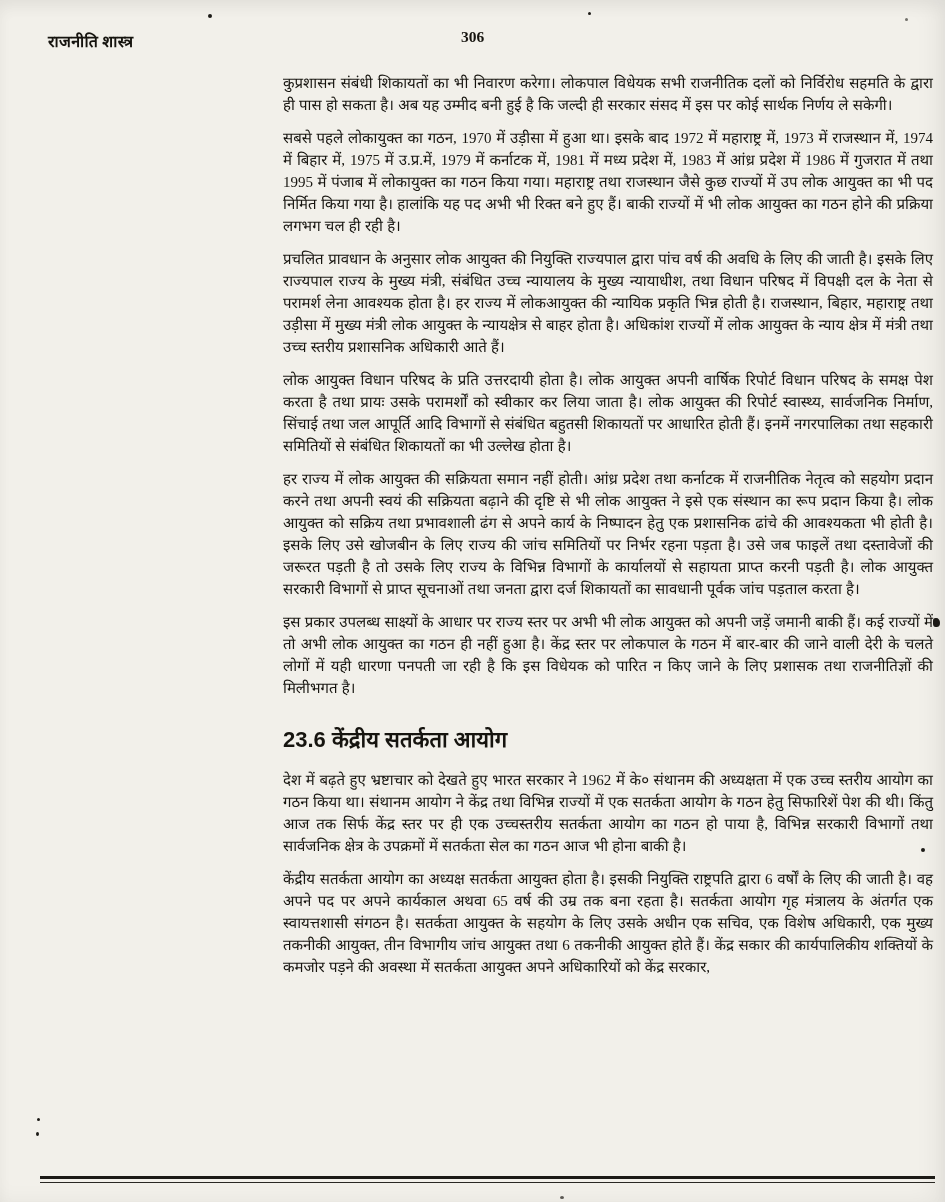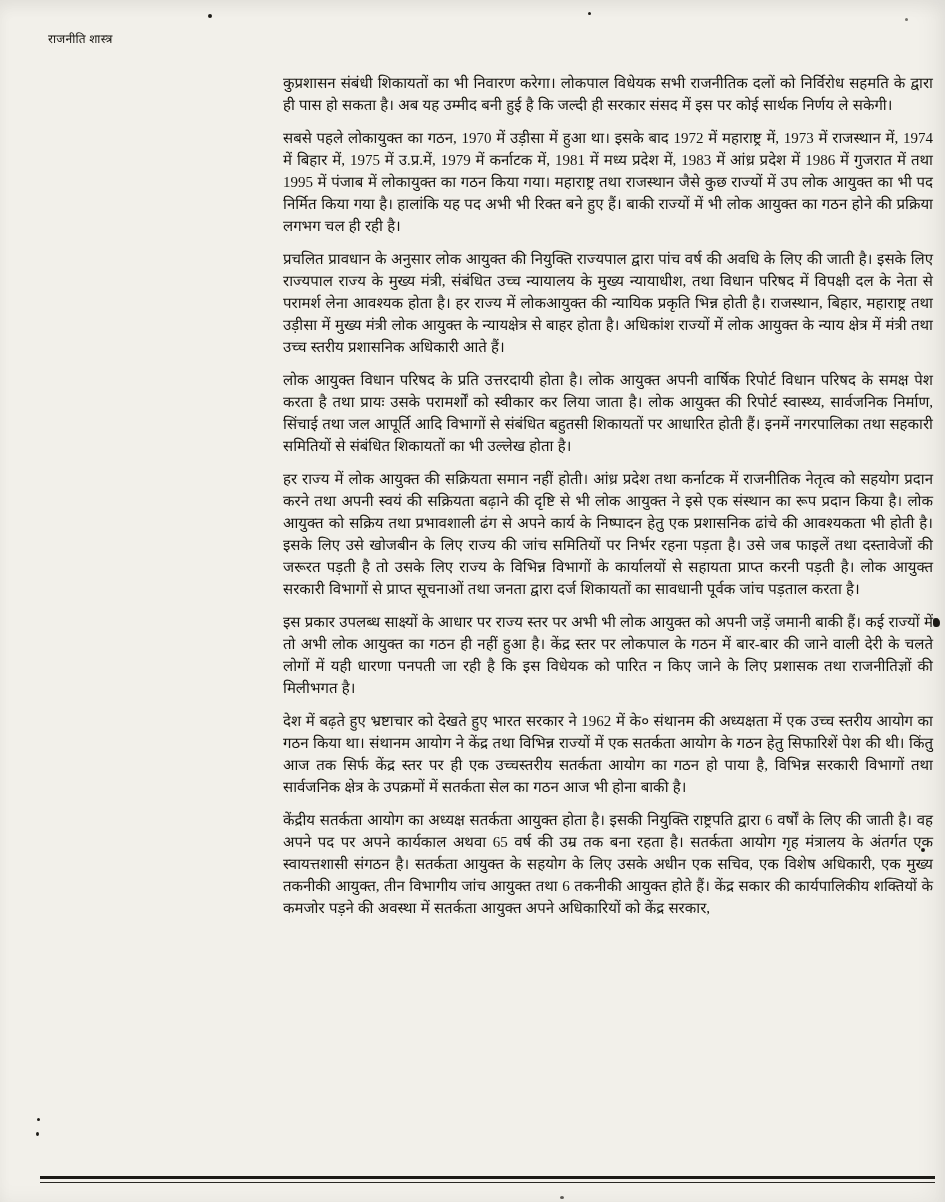--- a/index.html
+++ b/index.html
@@ -20,22 +20,22 @@
   
   .page-header {
     position: relative;
     height: 52px;
     padding-top: 28px;
   }
   .header-left {
     position: absolute;
     left: 48px;
     top: 30px;
-    font-size: 12px;
-    font-weight: normal;
+    font-size: 16px;
+    font-weight: bold;
     letter-spacing: 0.3px;
     text-align: center;
   }
   .page-number {
     display: block;
     text-align: center;
     font-size: 15.5px;
     font-weight: bold;
   }
 
@@ -99,37 +99,39 @@
   .s7 { left: 36px;  top: 1132px; width: 3px; height: 4px; }
   .s8 { left: 560px; top: 1196px; width: 4px; height: 3px; opacity: .7; }
 </style>
 </head>
 <body>
 
 <div class="page">
 
   <header class="page-header">
     <span class="header-left">राजनीति शास्त्र</span>
+    <span class="page-number">306</span>
   </header>
 
   <main class="content">
 
     <p>कुप्रशासन संबंधी शिकायतों का भी निवारण करेगा। लोकपाल विधेयक सभी राजनीतिक दलों को निर्विरोध सहमति के द्वारा ही पास हो सकता है। अब यह उम्मीद बनी हुई है कि जल्दी ही सरकार संसद में इस पर कोई सार्थक निर्णय ले सकेगी।</p>
 
 
     <p>सबसे पहले लोकायुक्त का गठन, 1970 में उड़ीसा में हुआ था। इसके बाद 1972 में महाराष्ट्र में, 1973 में राजस्थान में, 1974 में बिहार में, 1975 में उ.प्र.में, 1979 में कर्नाटक में, 1981 में मध्य प्रदेश में, 1983 में आंध्र प्रदेश में 1986 में गुजरात में तथा 1995 में पंजाब में लोकायुक्त का गठन किया गया। महाराष्ट्र तथा राजस्थान जैसे कुछ राज्यों में उप लोक आयुक्त का भी पद निर्मित किया गया है। हालांकि यह पद अभी भी रिक्त बने हुए हैं। बाकी राज्यों में भी लोक आयुक्त का गठन होने की प्रक्रिया लगभग चल ही रही है।</p>
 
     <p>प्रचलित प्रावधान के अनुसार लोक आयुक्त की नियुक्ति राज्यपाल द्वारा पांच वर्ष की अवधि के लिए की जाती है। इसके लिए राज्यपाल राज्य के मुख्य मंत्री, संबंधित उच्च न्यायालय के मुख्य न्यायाधीश, तथा विधान परिषद में विपक्षी दल के नेता से परामर्श लेना आवश्यक होता है। हर राज्य में लोकआयुक्त की न्यायिक प्रकृति भिन्न होती है। राजस्थान, बिहार, महाराष्ट्र तथा उड़ीसा में मुख्य मंत्री लोक आयुक्त के न्यायक्षेत्र से बाहर होता है। अधिकांश राज्यों में लोक आयुक्त के न्याय क्षेत्र में मंत्री तथा उच्च स्तरीय प्रशासनिक अधिकारी आते हैं।</p>
 
     <p>लोक आयुक्त विधान परिषद के प्रति उत्तरदायी होता है। लोक आयुक्त अपनी वार्षिक रिपोर्ट विधान परिषद के समक्ष पेश करता है तथा प्रायः उसके परामर्शों को स्वीकार कर लिया जाता है। लोक आयुक्त की रिपोर्ट स्वास्थ्य, सार्वजनिक निर्माण, सिंचाई तथा जल आपूर्ति आदि विभागों से संबंधित बहुतसी शिकायतों पर आधारित होती हैं। इनमें नगरपालिका तथा सहकारी समितियों से संबंधित शिकायतों का भी उल्लेख होता है।</p>
 
     <p>हर राज्य में लोक आयुक्त की सक्रियता समान नहीं होती। आंध्र प्रदेश तथा कर्नाटक में राजनीतिक नेतृत्व को सहयोग प्रदान करने तथा अपनी स्वयं की सक्रियता बढ़ाने की दृष्टि से भी लोक आयुक्त ने इसे एक संस्थान का रूप प्रदान किया है। लोक आयुक्त को सक्रिय तथा प्रभावशाली ढंग से अपने कार्य के निष्पादन हेतु एक प्रशासनिक ढांचे की आवश्यकता भी होती है। इसके लिए उसे खोजबीन के लिए राज्य की जांच समितियों पर निर्भर रहना पड़ता है। उसे जब फाइलें तथा दस्तावेजों की जरूरत पड़ती है तो उसके लिए राज्य के विभिन्न विभागों के कार्यालयों से सहायता प्राप्त करनी पड़ती है। लोक आयुक्त सरकारी विभागों से प्राप्त सूचनाओं तथा जनता द्वारा दर्ज शिकायतों का सावधानी पूर्वक जांच पड़ताल करता है।</p>
 
     <p>इस प्रकार उपलब्ध साक्ष्यों के आधार पर राज्य स्तर पर अभी भी लोक आयुक्त को अपनी जड़ें जमानी बाकी हैं। कई राज्यों में तो अभी लोक आयुक्त का गठन ही नहीं हुआ है। केंद्र स्तर पर लोकपाल के गठन में बार-बार की जाने वाली देरी के चलते लोगों में यही धारणा पनपती जा रही है कि इस विधेयक को पारित न किए जाने के लिए प्रशासक तथा राजनीतिज्ञों की मिलीभगत है।</p>
 
+    <h2>23.6 केंद्रीय सतर्कता आयोग</h2>
 
     <p>देश में बढ़ते हुए भ्रष्टाचार को देखते हुए भारत सरकार ने 1962 में के० संथानम की अध्यक्षता में एक उच्च स्तरीय आयोग का गठन किया था। संथानम आयोग ने केंद्र तथा विभिन्न राज्यों में एक सतर्कता आयोग के गठन हेतु सिफारिशें पेश की थी। किंतु आज तक सिर्फ केंद्र स्तर पर ही एक उच्चस्तरीय सतर्कता आयोग का गठन हो पाया है, विभिन्न सरकारी विभागों तथा सार्वजनिक क्षेत्र के उपक्रमों में सतर्कता सेल का गठन आज भी होना बाकी है।</p>
 
     <p>केंद्रीय सतर्कता आयोग का अध्यक्ष सतर्कता आयुक्त होता है। इसकी नियुक्ति राष्ट्रपति द्वारा 6 वर्षों के लिए की जाती है। वह अपने पद पर अपने कार्यकाल अथवा 65 वर्ष की उम्र तक बना रहता है। सतर्कता आयोग गृह मंत्रालय के अंतर्गत एक स्वायत्तशासी संगठन है। सतर्कता आयुक्त के सहयोग के लिए उसके अधीन एक सचिव, एक विशेष अधिकारी, एक मुख्य तकनीकी आयुक्त, तीन विभागीय जांच आयुक्त तथा 6 तकनीकी आयुक्त होते हैं। केंद्र सकार की कार्यपालिकीय शक्तियों के कमजोर पड़ने की अवस्था में सतर्कता आयुक्त अपने अधिकारियों को केंद्र सरकार,</p>
 
   </main>
 
   <div class="bottom-rule">
     <div class="rule-thick"></div>
     <div class="rule-thin"></div>

